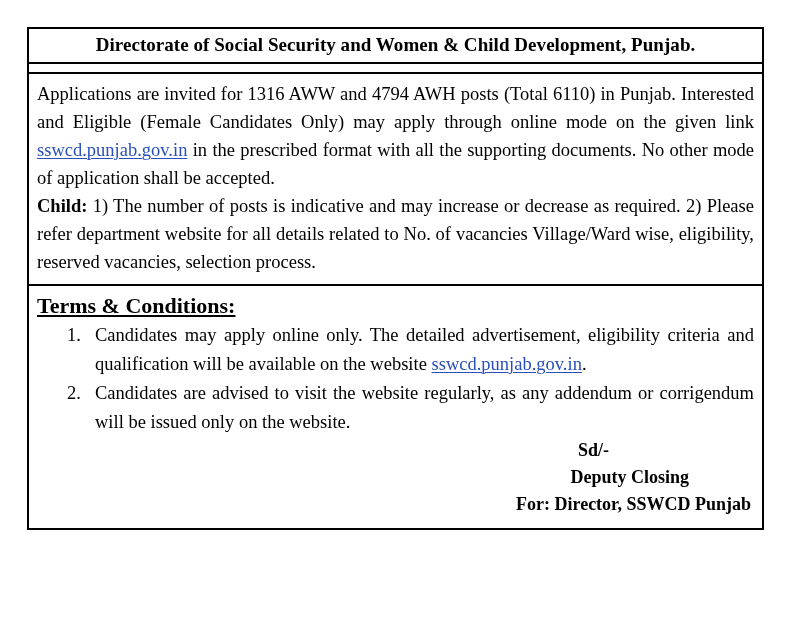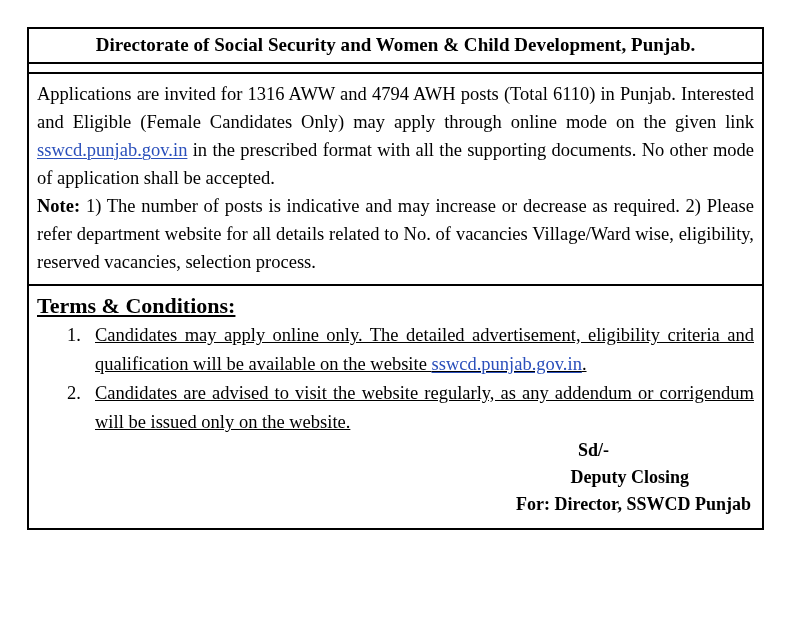--- a/index.html
+++ b/index.html
@@ -109,21 +109,20 @@
   ol.terms-list > li {
     counter-increment: tc;
     position: relative;
     font-size: 18.5px;
     line-height: 29px;
     text-align: justify;
     text-justify: inter-word;
     text-align-last: left;
     padding-left: 0;
     margin-bottom: 0px;
-    text-decoration: underline;
   }
   ol.terms-list > li::before {
     content: counter(tc) ".";
     position: absolute;
     left: -28px;
     top: 0;
     width: 24px;
     text-align: right;
     font-size: 18.5px;
     line-height: 29px;
@@ -157,21 +156,21 @@
     <div class="header-title-row">
       <div class="header-title">Directorate of Social Security and Women &amp; Child Development, Punjab.</div>
     </div>
 
     <div class="header-dates-row">
     </div>
 
     <div class="body-row">
       <p class="body-para last-line-natural"><span>Applications are invited for 1316 AWW and 4794 AWH posts (Total 6110) in Punjab.  Interested and Eligible (Female Candidates Only) may apply through online mode on the given link </span><a class="link" href="#">sswcd.punjab.gov.in</a><span> in the prescribed format with all the supporting documents. No other mode of application shall be accepted.</span></p>
 
-      <p class="body-para last-line-natural"><span class="note-label">Note:</span><span> 1) The number of posts is indicative and may increase or decrease as required. 2) Please refer department website for all details related to No. of vacancies Village/Ward wise, eligibility, reserved vacancies, selection process.</span></p>
+      <p class="body-para last-line-natural"><span class="note-label">Child:</span><span> 1) The number of posts is indicative and may increase or decrease as required. 2) Please refer department website for all details related to No. of vacancies Village/Ward wise, eligibility, reserved vacancies, selection process.</span></p>
     </div>
 
     <div class="terms-row">
       <div class="terms-heading">Terms &amp; Conditions:</div>
 
       <ol class="terms-list">
         <li><span>Candidates may apply online only. The detailed advertisement, eligibility criteria and qualification will be available on the website </span><a class="link" href="#">sswcd.punjab.gov.in</a><span>.</span></li>
 
         <li><span>Candidates are advised to visit the website regularly, as any addendum or corrigendum will be issued only on the website.</span></li>
       </ol>

